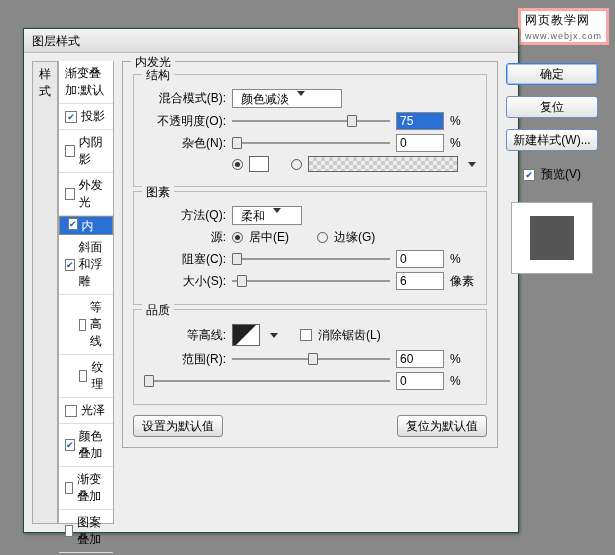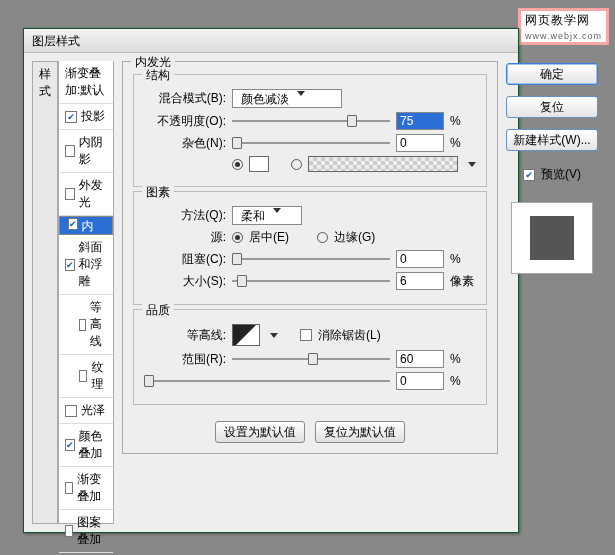--- a/index.html
+++ b/index.html
@@ -30,21 +30,21 @@
 .thumb{position:absolute;top:2px;width:10px;height:12px;background:#e8e8e8;border:1px solid #666;border-radius:1px}
 .numf{width:48px;height:18px;border:1px solid #888;background:#fff;padding:0 3px;text-align:left;line-height:16px}
 .numf.blue{background:#2a6fd6;color:#fff}
 .unit{width:26px}
 .radio{width:11px;height:11px;border:1px solid #555;border-radius:50%;display:inline-flex;align-items:center;justify-content:center}
 .radio.on::after{content:"";width:5px;height:5px;background:#333;border-radius:50%}
 .swatch{width:20px;height:16px;border:1px solid #666}
 .grad{width:150px;height:16px;border:1px solid #666;background:linear-gradient(to right,#aaa,#fff)}
 .checker{background-image:linear-gradient(45deg,#ccc 25%,transparent 25%),linear-gradient(-45deg,#ccc 25%,transparent 25%),linear-gradient(45deg,transparent 75%,#ccc 75%),linear-gradient(-45deg,transparent 75%,#ccc 75%);background-size:8px 8px;background-position:0 0,0 4px,4px -4px,-4px 0}
 .contour{width:28px;height:22px;border:1px solid #666;background:linear-gradient(135deg,#222 49%,#fff 51%)}
-.btnrow{display:flex;gap:10px;justify-content:center;margin-top:16px}
+.btnrow{display:flex;gap:10px;justify-content:space-between;margin-top:10px}
 .btn{min-width:90px;height:22px;background:linear-gradient(#fff,#dfdfdf);border:1px solid #888;border-radius:3px;display:flex;align-items:center;justify-content:center;cursor:default}
 .rightcol{width:96px;display:flex;flex-direction:column;align-items:center;gap:11px;padding-top:2px}
 .rbtn{width:92px;height:22px;background:linear-gradient(#fff,#e4e4e4);border:1px solid #6a8fc7;border-radius:3px;display:flex;align-items:center;justify-content:center;cursor:default}
 .rbtn.primary{border:1px solid #3a7fe0;box-shadow:0 0 0 1px #9cc1f2 inset}
 .prevbox{width:82px;height:72px;background:#fff;border:1px solid #aaa;display:flex;align-items:center;justify-content:center;margin-top:4px}
 .prevsw{width:44px;height:44px;background:#555}
 </style>
 </head>
 <body>
 

